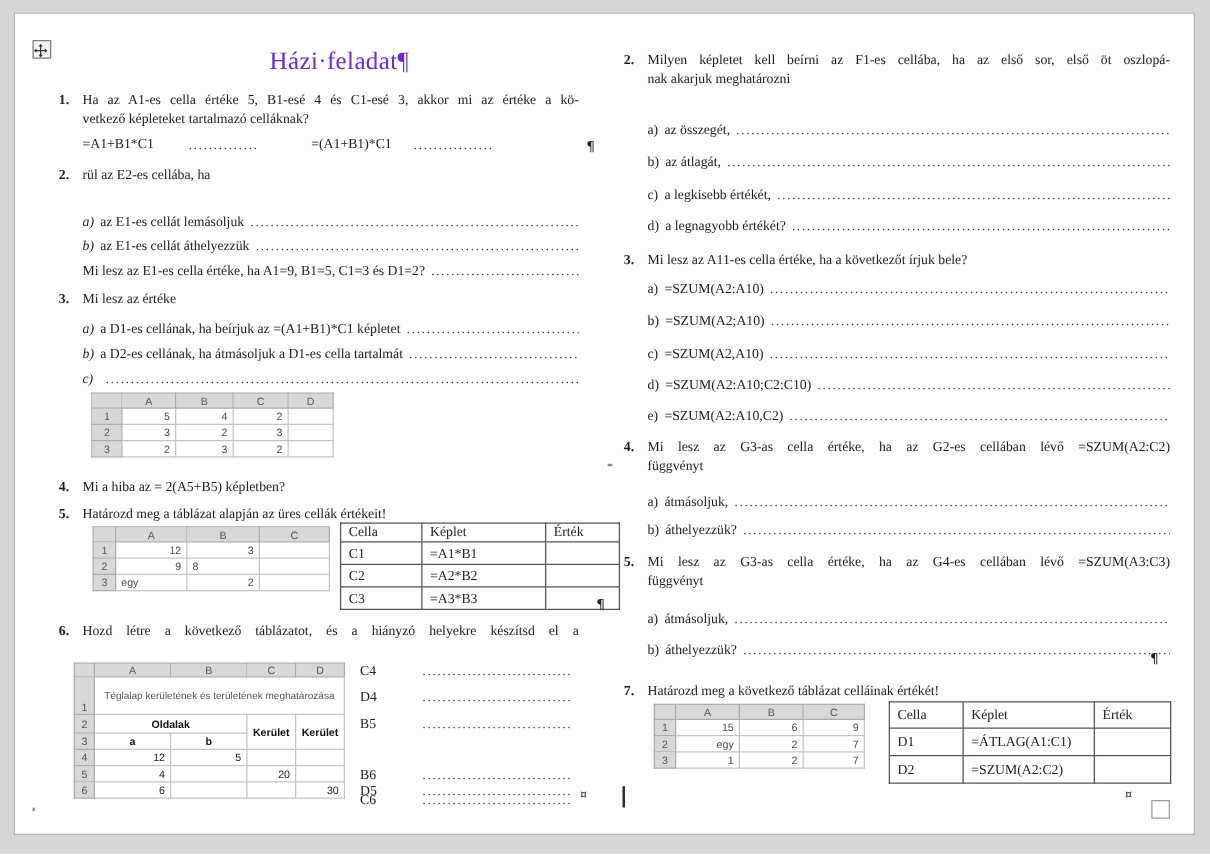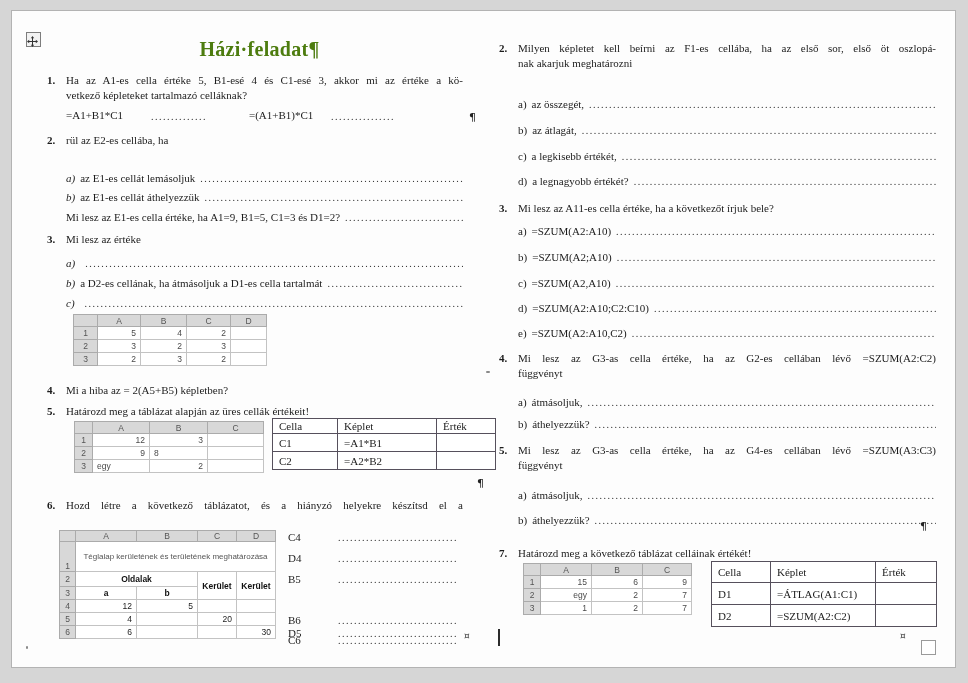--- a/index.html
+++ b/index.html
@@ -5,22 +5,22 @@
   html,body{margin:0;padding:0;}
   body{
     width:968px;height:683px;background:#d6d6d6;position:relative;overflow:hidden;
     font-family:"Liberation Serif",serif;color:#1c1c1c;
   }
   .page{
     position:absolute;left:11px;top:10px;width:945px;height:658px;
     background:#fdfdfd;border:1px solid #b3b3b3;box-sizing:border-box;
   }
   .title{
-    position:absolute;left:40px;top:27px;width:415px;text-align:center;
-    font-size:20px;font-weight:700;letter-spacing:.3px;color:#4d7c0f;
+    position:absolute;left:52px;top:27px;width:415px;text-align:center;
+    font-size:20px;font-weight:400;letter-spacing:.3px;color:#6d28d9;
   }
   .q{position:absolute;width:397px;font-size:11px;line-height:14.5px;}
   .q .num{position:absolute;left:-19px;top:0;font-weight:700;}
   .jl{display:block;text-align:justify;text-align-last:justify;}
   .ln{display:block;}
   .it{font-style:italic;}
   .fl{position:absolute;display:flex;align-items:baseline;font-size:11px;line-height:14px;white-space:nowrap;}
   .lab{flex:none;margin-right:5px;}
   .ld{flex:1;overflow:hidden;white-space:nowrap;letter-spacing:1.5px;margin-left:5px;font-size:10px;color:#2d2d2d;}
   .ldf{flex:none;overflow:hidden;white-space:nowrap;letter-spacing:1.5px;font-size:10px;color:#2d2d2d;position:absolute;}
@@ -103,20 +103,21 @@
     <span class="ld">............................................................................................................................................................................................................................</span>
   </div>
 
   <div class="q" style="left:54px;top:221px;">
     <span class="num">3.</span>
     <span class="ln">Mi lesz az értéke</span>
   </div>
 
   <div class="fl" style="left:54px;top:245px;width:397px;">
     <span class="lab it">a)</span>
+    <span>a D1-es cellának, ha beírjuk az =(A1+B1)*C1 képletet</span>
     <span class="ld">............................................................................................................................................................................................................................</span>
   </div>
   <div class="fl" style="left:54px;top:265px;width:397px;">
     <span class="lab it">b)</span>
     <span>a D2-es cellának, ha átmásoljuk a D1-es cella tartalmát</span>
     <span class="ld">............................................................................................................................................................................................................................</span>
   </div>
   <div class="fl" style="left:54px;top:285px;width:397px;">
     <span class="lab it">c)</span>
     <span class="ld">............................................................................................................................................................................................................................</span>
@@ -202,20 +203,25 @@
       <td style="width:46px;">Érték</td>
     </tr>
     <tr style="height:18px;">
       <td>C1</td>
       <td>=A1*B1</td>
       <td></td>
     </tr>
     <tr style="height:18px;">
       <td>C2</td>
       <td>=A2*B2</td>
+      <td></td>
+    </tr>
+    <tr style="height:18px;">
+      <td>C3</td>
+      <td>=A3*B3</td>
       <td></td>
     </tr>
   </tbody>
     </table>
 
   <div class="q" style="left:54px;top:487px;">
     <span class="num">6.</span>
     <span class="jl">Hozd létre a következő táblázatot, és a hiányzó helyekre készítsd el a</span>
   </div>
 

